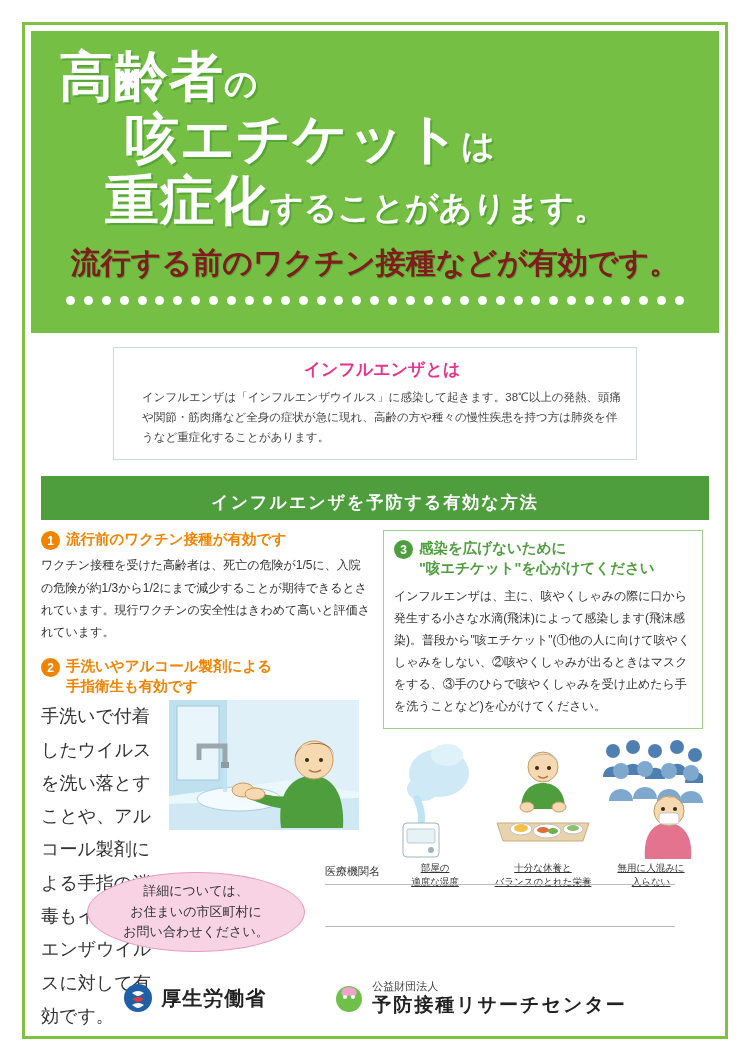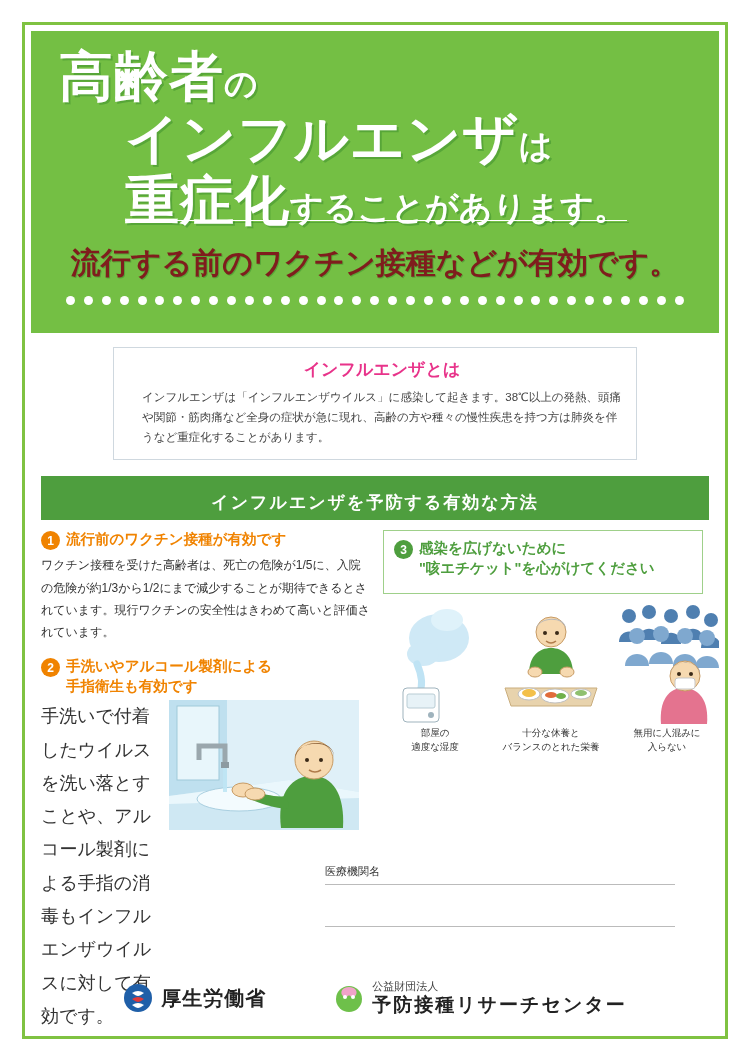--- a/index.html
+++ b/index.html
@@ -30,21 +30,21 @@
     color:#fff;
     font-weight:bold;
     line-height:1.0;
     text-shadow:2px 2px 0 rgba(0,90,20,.25);
     white-space:nowrap;
   }
   .hl .big{font-size:54px;letter-spacing:1px;}
   .hl .sm{font-size:33px;}
   .line1{margin-left:6px;}
   .line2{margin-left:72px;margin-top:8px;}
-  .line3{margin-left:72px;margin-top:8px;text-decoration:underline;}
+  .line3{margin-left:52px;margin-top:8px;}
   .subline{
     margin-top:16px;
     text-align:center;
     color:#7f1d1d;
     font-size:30px;
     font-family:"Liberation Serif", serif;
     font-weight:bold;
     letter-spacing:0px;
     text-shadow:1px 1px 0 rgba(0,90,20,.25);
   }
@@ -126,21 +126,21 @@
   
   .item2{margin-top:14px;}
   .item2-body{display:flex;gap:8px;}
   .item2-text{width:120px;font-size:18px;line-height:1.85;}
   .illus-wash{
     position:relative;width:190px;height:130px;
     background:#dfeef7;overflow:hidden;border:0;
   }
   
   .illus-row{
-    display:flex;gap:12px;margin-top:8px;
+    display:flex;gap:4px;margin-top:8px;text-decoration:underline;
   }
   .illus-cell{width:104px;text-align:center;}
   .illus-pic{height:122px;position:relative;overflow:hidden;}
   .illus-cap{font-size:9.5px;line-height:1.5;color:#333;margin-top:2px;}
   
   .footer{
     position:absolute;left:0;right:0;bottom:0;height:172px;
   }
   .bubble{
     position:absolute;left:62px;top:8px;
@@ -176,21 +176,21 @@
 </head>
 <body>
 
 <div class="poster">
 
   <div class="header">
     <div class="hl line1">
       <span class="big">高齢者</span><span class="sm">の</span>
     </div>
     <div class="hl line2">
-      <span class="big">インフルエンザ</span><span class="sm">は</span>
+      <span class="big">咳エチケット</span><span class="sm">は</span>
     </div>
     <div class="hl line3">
       <span class="big">重症化</span><span class="sm">することがあります。</span>
     </div>
     <div class="subline">流行する前のワクチン接種などが有効です。</div>
     <div class="dots">
       <span></span>
         <span></span>
         <span></span>
         <span></span>
@@ -287,20 +287,21 @@
 
     </div>
 
     <div class="col-right">
       <div class="box-right">
         <div class="item-head">
           <div class="num">3</div>
           <div class="item-title" style="white-space:pre-line">感染を広げないために
 "咳エチケット"を心がけてください</div>
         </div>
+        <div class="para" style="margin-top:6px">インフルエンザは、主に、咳やくしゃみの際に口から発生する小さな水滴(飛沫)によって感染します(飛沫感染)。普段から"咳エチケット"(①他の人に向けて咳やくしゃみをしない、②咳やくしゃみが出るときはマスクをする、③手のひらで咳やくしゃみを受け止めたら手を洗うことなど)を心がけてください。</div>
       </div>
 
       <div class="illus-row">
 
         <div class="illus-cell">
           <div class="illus-pic">
             <svg viewBox="0 0 104 122" width="104" height="122" aria-hidden="true">
               <ellipse cx="56" cy="36" rx="30" ry="24" fill="#cfe9f6"></ellipse>
               <ellipse cx="40" cy="52" rx="16" ry="12" fill="#cfe9f6"></ellipse>
               <ellipse cx="64" cy="18" rx="16" ry="11" fill="#dff2fa"></ellipse>
@@ -378,20 +379,23 @@
           </div>
           <div class="illus-cap" style="white-space:pre-line">無用に人混みに
 入らない</div>
         </div>
 
       </div>
     </div>
   </div>
 
   <div class="footer">
+    <div class="bubble" style="white-space:pre-line">詳細については、
+お住まいの市区町村に
+お問い合わせください。</div>
     <div class="medinst">医療機関名</div>
     <div class="medline"></div>
     <div class="medline2"></div>
 
     <div class="logos">
       <div class="logo-unit">
         <div class="mhlw-mark">
           <svg viewBox="0 0 30 30" width="30" height="30" aria-hidden="true">
             <circle cx="15" cy="15" r="14" fill="#1f5fa8"></circle>
             <path d="M9 10 q6 -4 12 0 q-4 3 -6 3 q-2 0 -6 -3 Z" fill="#ffffff"></path>

